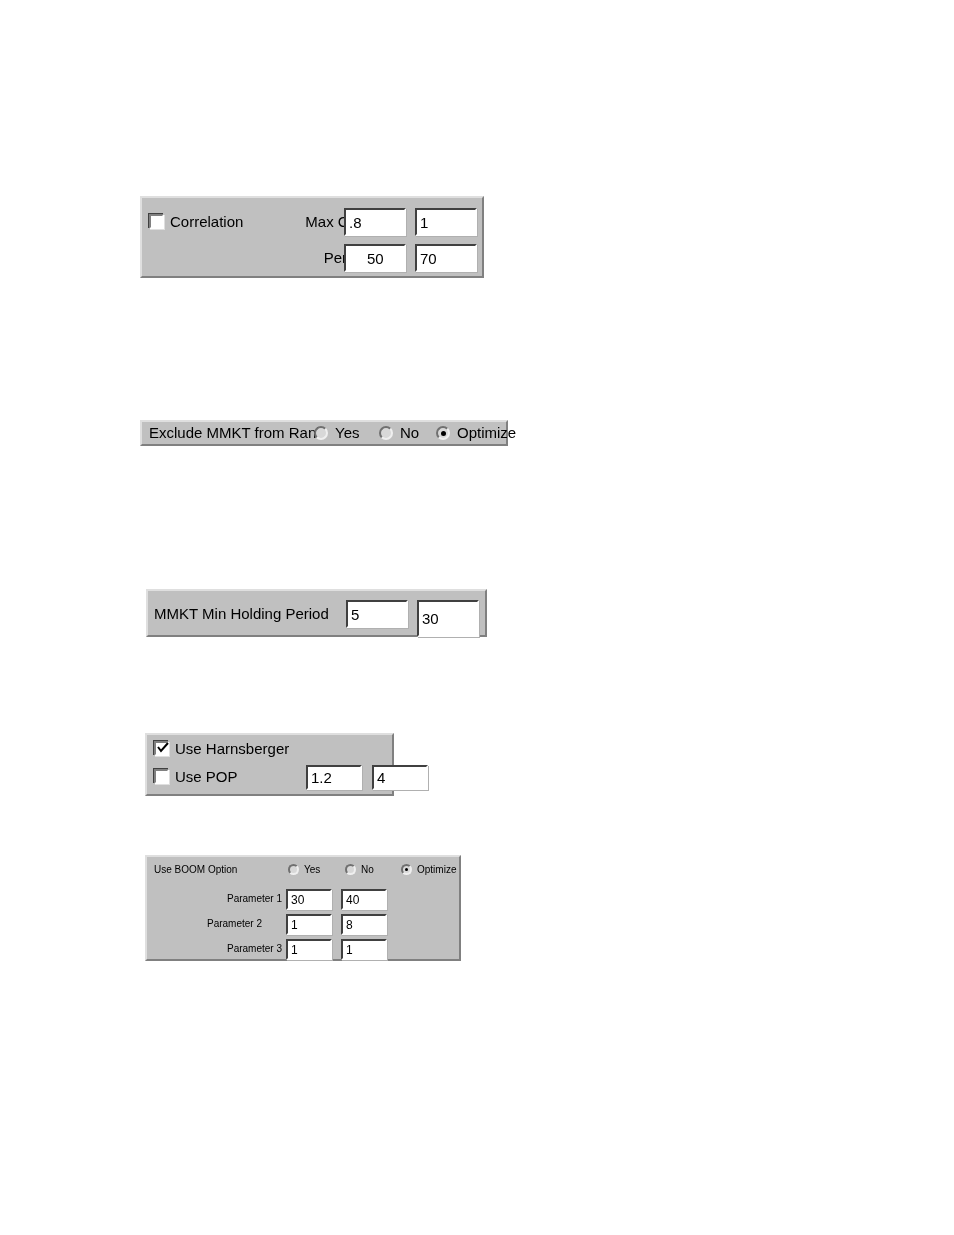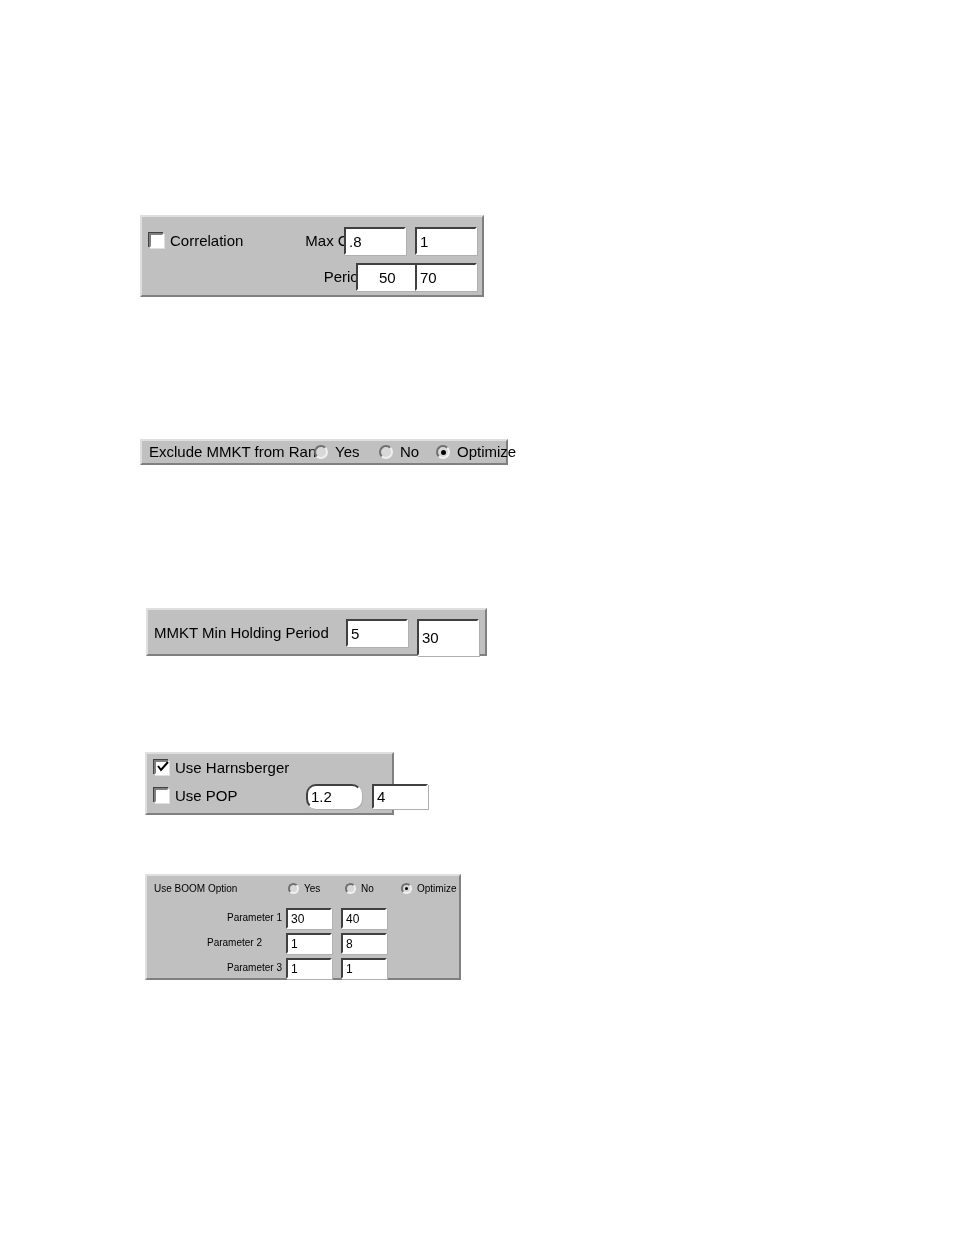--- a/index.html
+++ b/index.html
@@ -14,21 +14,20 @@
     font-family: "Liberation Sans", sans-serif;
     color: #000000;
     overflow: hidden;
   }
 
   
   .panel {
     position: absolute;
     background: #c0c0c0;
     box-sizing: border-box;
-    margin-top: 19px;
   }
   .panel.raised {
     border-top: 2px solid #dfdfdf;
     border-left: 2px solid #dfdfdf;
     border-right: 2px solid #808080;
     border-bottom: 2px solid #808080;
   }
 
   
   .field {
@@ -127,21 +126,21 @@
   <div class="checkbox unchecked" style="left:7px; top:16px;">
     
   </div>
   <div class="lbl" style="left:28px; top:16px;">Correlation</div>
 
   <div class="lbl right" style="left:105px; top:16px; width:120px;">Max Corr</div>
   <div class="field" style="left:202px; top:10px; width:62px; height:28px;">.8</div>
   <div class="field" style="left:273px; top:10px; width:62px; height:28px;">1</div>
 
   <div class="lbl right" style="left:105px; top:52px; width:120px;">Period</div>
-  <div class="field" style="left:214px; top:46px; width:62px; height:28px;padding-left:21px;">50</div>
+  <div class="field" style="left:202px; top:46px; width:62px; height:28px;padding-left:21px;">50</div>
   <div class="field" style="left:273px; top:46px; width:62px; height:28px;">70</div>
 </div>
 
 <div class="panel raised" style="left:140px; top:420px; width:368px; height:26px;">
 
   <div class="lbl" style="left:7px; top:3px;">Exclude MMKT from Rank</div>
 
   <div class="radio off" style="left:172px; top:4px;"></div>
   <div class="lbl" style="left:193px; top:3px;">Yes</div>
 
@@ -171,21 +170,21 @@
         </svg>
     </span>
   </div>
   <div class="lbl" style="left:28px; top:6px;">Use Harnsberger</div>
 
   <div class="checkbox unchecked" style="left:7px; top:34px;">
     
   </div>
   <div class="lbl" style="left:28px; top:34px;">Use POP</div>
 
-  <div class="field" style="left:159px; top:30px; width:56px; height:25px;border-radius:10px;">1.2</div>
+  <div class="field" style="left:159px; top:30px; width:56px; height:25px;">1.2</div>
   <div class="field" style="left:225px; top:30px; width:56px; height:25px;">4</div>
 </div>
 
 <div class="panel raised" style="left:145px; top:855px; width:316px; height:106px;">
 
   <div class="lbl small" style="left:7px; top:8px;">Use BOOM Option</div>
 
   <div class="radio small off" style="left:141px; top:7px;"></div>
   <div class="lbl small" style="left:157px; top:8px;">Yes</div>
 

